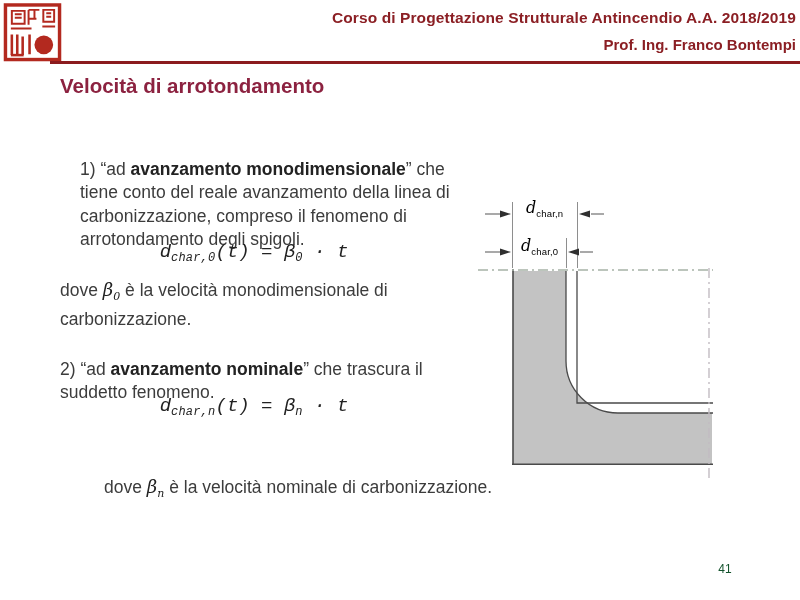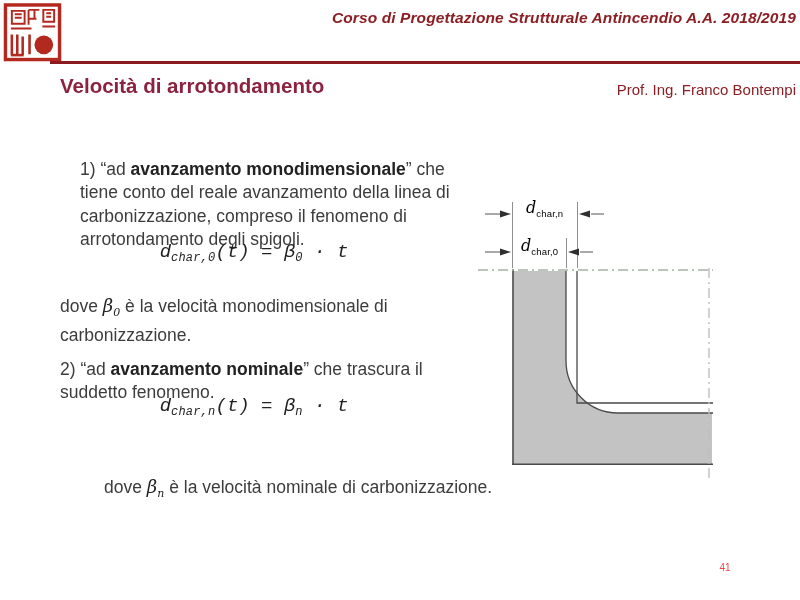--- a/index.html
+++ b/index.html
@@ -1,36 +1,36 @@
 <!DOCTYPE html>
 <html><head>
 <meta charset="utf-8">
 <style>
   html,body{margin:0;padding:0;}
   body{width:800px;height:600px;background:#ffffff;position:relative;overflow:hidden;
        font-family:"Liberation Sans",sans-serif;}
 
   
   .hdr-line1{position:absolute;right:4px;top:9px;width:700px;text-align:right;
-             font-size:15.5px;font-weight:700;color:#8B1F24;letter-spacing:0.1px;font-style:italic;}
+             font-size:15.5px;font-weight:700;color:#8B1F24;letter-spacing:0.1px;}
   .hdr-line2{position:absolute;right:4px;top:36px;width:700px;text-align:right;
-             font-size:15px;font-weight:400;color:#8B1F24;margin-top:45px;}
+             font-size:15px;font-weight:700;color:#8B1F24;}
   .hdr-rule{position:absolute;left:50px;top:61px;width:750px;height:3.4px;background:#8B1B1E;}
   .seal{position:absolute;left:3px;top:3px;width:59px;height:59px;}
 
   
   .slide-title{position:absolute;left:60px;top:74px;margin:0;font-size:20.5px;
                font-weight:700;color:#8C2240;}
 
   
   .para{position:absolute;left:60px;width:404px;font-size:17.5px;line-height:23.5px;
         color:#3C3C3C;}
   .para b{color:#222222;}
   .p1{top:140px;margin-left:20px;}
-  .n1{top:276px;}
+  .n1{top:260px;}
   .p2{top:340px;}
   .n2{top:457px;margin-left:44px;}
 
   
   .formula{position:absolute;left:60px;width:388px;top:0;text-align:center;
            font-family:Liberation Mono, monospace;font-style:italic;font-size:19px;color:#222222;}
   .f1{top:241px;}
   .f2{top:395px;}
   .fs{font-size:12px;font-style:italic;vertical-align:-4px;letter-spacing:0.2px;}
   .beta-inline{font-family:"DejaVu Serif",serif;font-style:italic;font-size:18px;color:#222;}
@@ -39,21 +39,21 @@
   
   .dim-label{position:absolute;color:#000000;white-space:nowrap;}
   .dl-var{font-family:"DejaVu Serif",serif;font-style:italic;font-size:16px;}
   .dl-sub{font-size:9.5px;position:relative;top:4px;letter-spacing:0.2px;}
   .lbl-n{left:526px;top:198px;}
   .lbl-0{left:521px;top:236px;}
 
   .diagram-svg{position:absolute;left:0;top:0;pointer-events:none;}
 
   .page-number{position:absolute;left:705px;top:562px;width:40px;text-align:center;
-               font-size:10px;color:#ef4444;}
+               font-size:12px;color:#14532d;}
 </style>
 </head>
 <body>
 
 <svg class="seal" viewBox="0 0 60 60" aria-hidden="true">
   <rect x="2.5" y="2" width="55" height="55.5" fill="none" stroke="#B3291F" stroke-width="3.5"></rect>
   <g stroke="#B3291F" fill="none" stroke-width="2">
     <path d="M9,8 h13 v13 h-13 z"></path>
     <path d="M12,11.5 h7 M12,15 h7"></path>
     <path d="M26,7 v15 M26,7 h11 M32,7 v9 M26,16 h8"></path>

